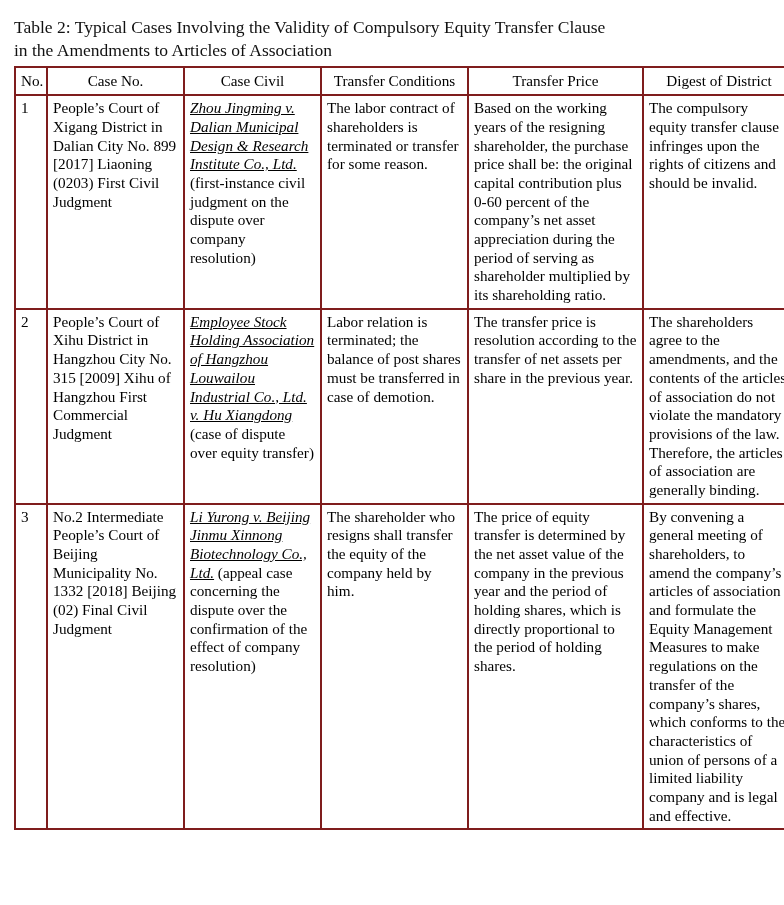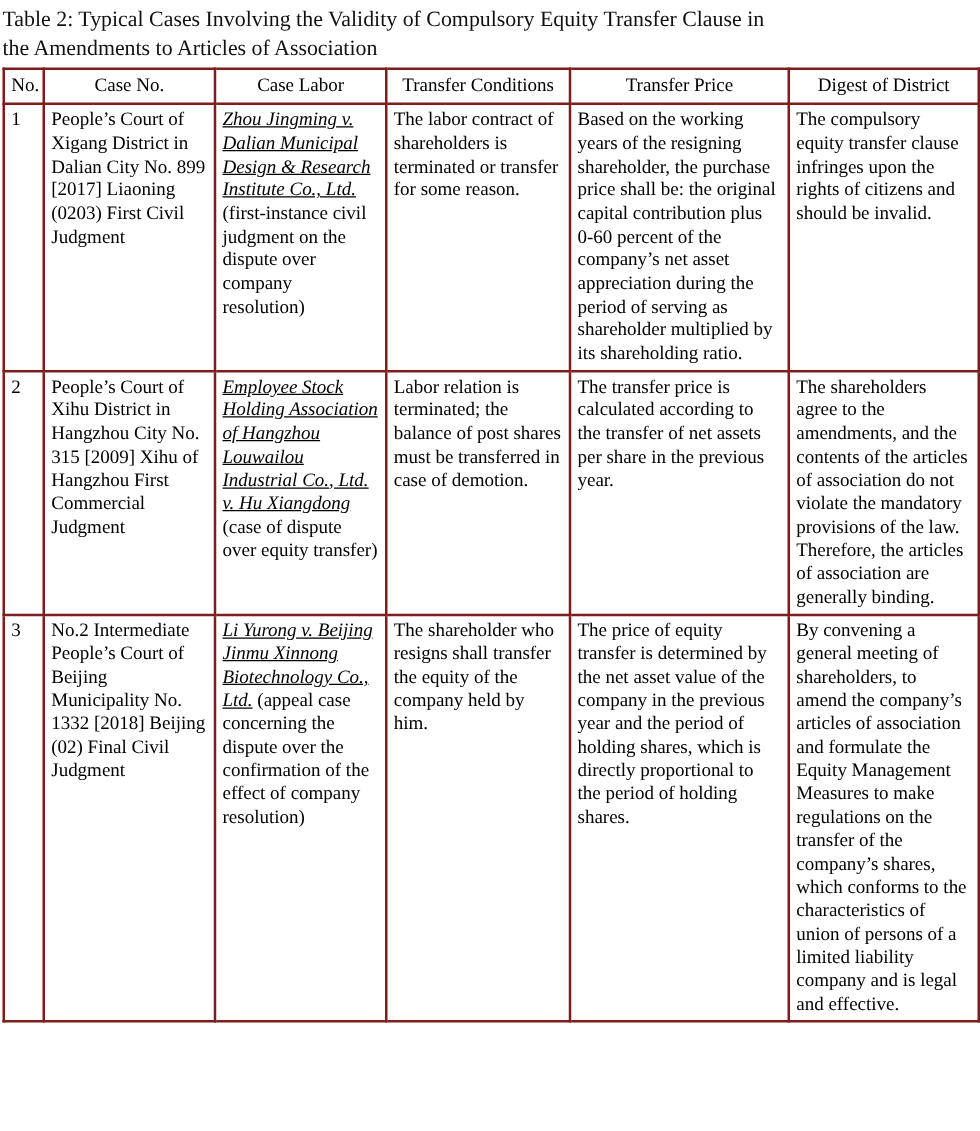--- a/index.html
+++ b/index.html
@@ -12,21 +12,21 @@
     height: 905px;
     font-family: "Liberation Serif", serif;
     color: #000000;
     overflow: hidden;
   }
   .page {
     width: 628px;
     height: 905px;
     position: relative;
     box-sizing: border-box;
-    padding: 0;
+    padding: 12px;
   }
   .table-caption {
     font-size: 17.5px;
     line-height: 1.30;
     padding: 4px 2px 4px 2px;
     margin: 0;
     font-family: "Liberation Serif", serif;
     color: #111111;
   }
   table.main-table {
@@ -86,41 +86,41 @@
       <col class="c-caseno">
       <col class="c-casename">
       <col class="c-conditions">
       <col class="c-price">
       <col class="c-digest">
     </colgroup>
     <thead>
       <tr>
         <th>No.</th>
         <th>Case No.</th>
-        <th>Case Labor</th>
+        <th>Case Civil</th>
         <th>Transfer Conditions</th>
         <th>Transfer Price</th>
         <th>Digest of District</th>
       </tr>
     </thead>
     <tbody>
       <tr>
         <td class="col-no">1</td>
         <td>People’s Court of Xigang District in Dalian City No. 899 [2017] Liaoning (0203) First Civil Judgment</td>
         <td><span class="case-name-italic">Zhou Jingming v. Dalian Municipal Design &amp; Research Institute Co., Ltd.</span><span> (first-instance civil judgment on the dispute over company resolution)</span></td>
         <td>The labor contract of shareholders is terminated or transfer for some reason.</td>
         <td>Based on the working years of the resigning shareholder, the purchase price shall be: the original capital contribution plus 0-60 percent of the company’s net asset appreciation during the period of serving as shareholder multiplied by its shareholding ratio.</td>
         <td>The compulsory equity transfer clause infringes upon the rights of citizens and should be invalid.</td>
       </tr>
       <tr>
         <td class="col-no">2</td>
         <td>People’s Court of Xihu District in Hangzhou City No. 315 [2009] Xihu of Hangzhou First Commercial Judgment</td>
         <td><span class="case-name-italic">Employee Stock Holding Association of Hangzhou Louwailou Industrial Co., Ltd. v. Hu Xiangdong</span><span> (case of dispute over equity transfer)</span></td>
         <td>Labor relation is terminated; the balance of post shares must be transferred in case of demotion.</td>
-        <td>The transfer price is calculated according to the transfer of net assets per share in the previous year.</td>
+        <td>The transfer price is resolution according to the transfer of net assets per share in the previous year.</td>
         <td>The shareholders agree to the amendments, and the contents of the articles of association do not violate the mandatory provisions of the law. Therefore, the articles of association are generally binding.</td>
       </tr>
       <tr class="last-row">
         <td class="col-no">3</td>
         <td>No.2 Intermediate People’s Court of Beijing Municipality No. 1332 [2018] Beijing (02) Final Civil Judgment</td>
         <td><span class="case-name-italic">Li Yurong v. Beijing Jinmu Xinnong Biotechnology Co., Ltd.</span><span> (appeal case concerning the dispute over the confirmation of the effect of company resolution)</span></td>
         <td>The shareholder who resigns shall transfer the equity of the company held by him.</td>
         <td>The price of equity transfer is determined by the net asset value of the company in the previous year and the period of holding shares, which is directly proportional to the period of holding shares.</td>
         <td>By convening a general meeting of shareholders, to amend the company’s articles of association and formulate the Equity Management Measures to make regulations on the transfer of the company’s shares, which conforms to the characteristics of union of persons of a limited liability company and is legal and effective.</td>
       </tr>

